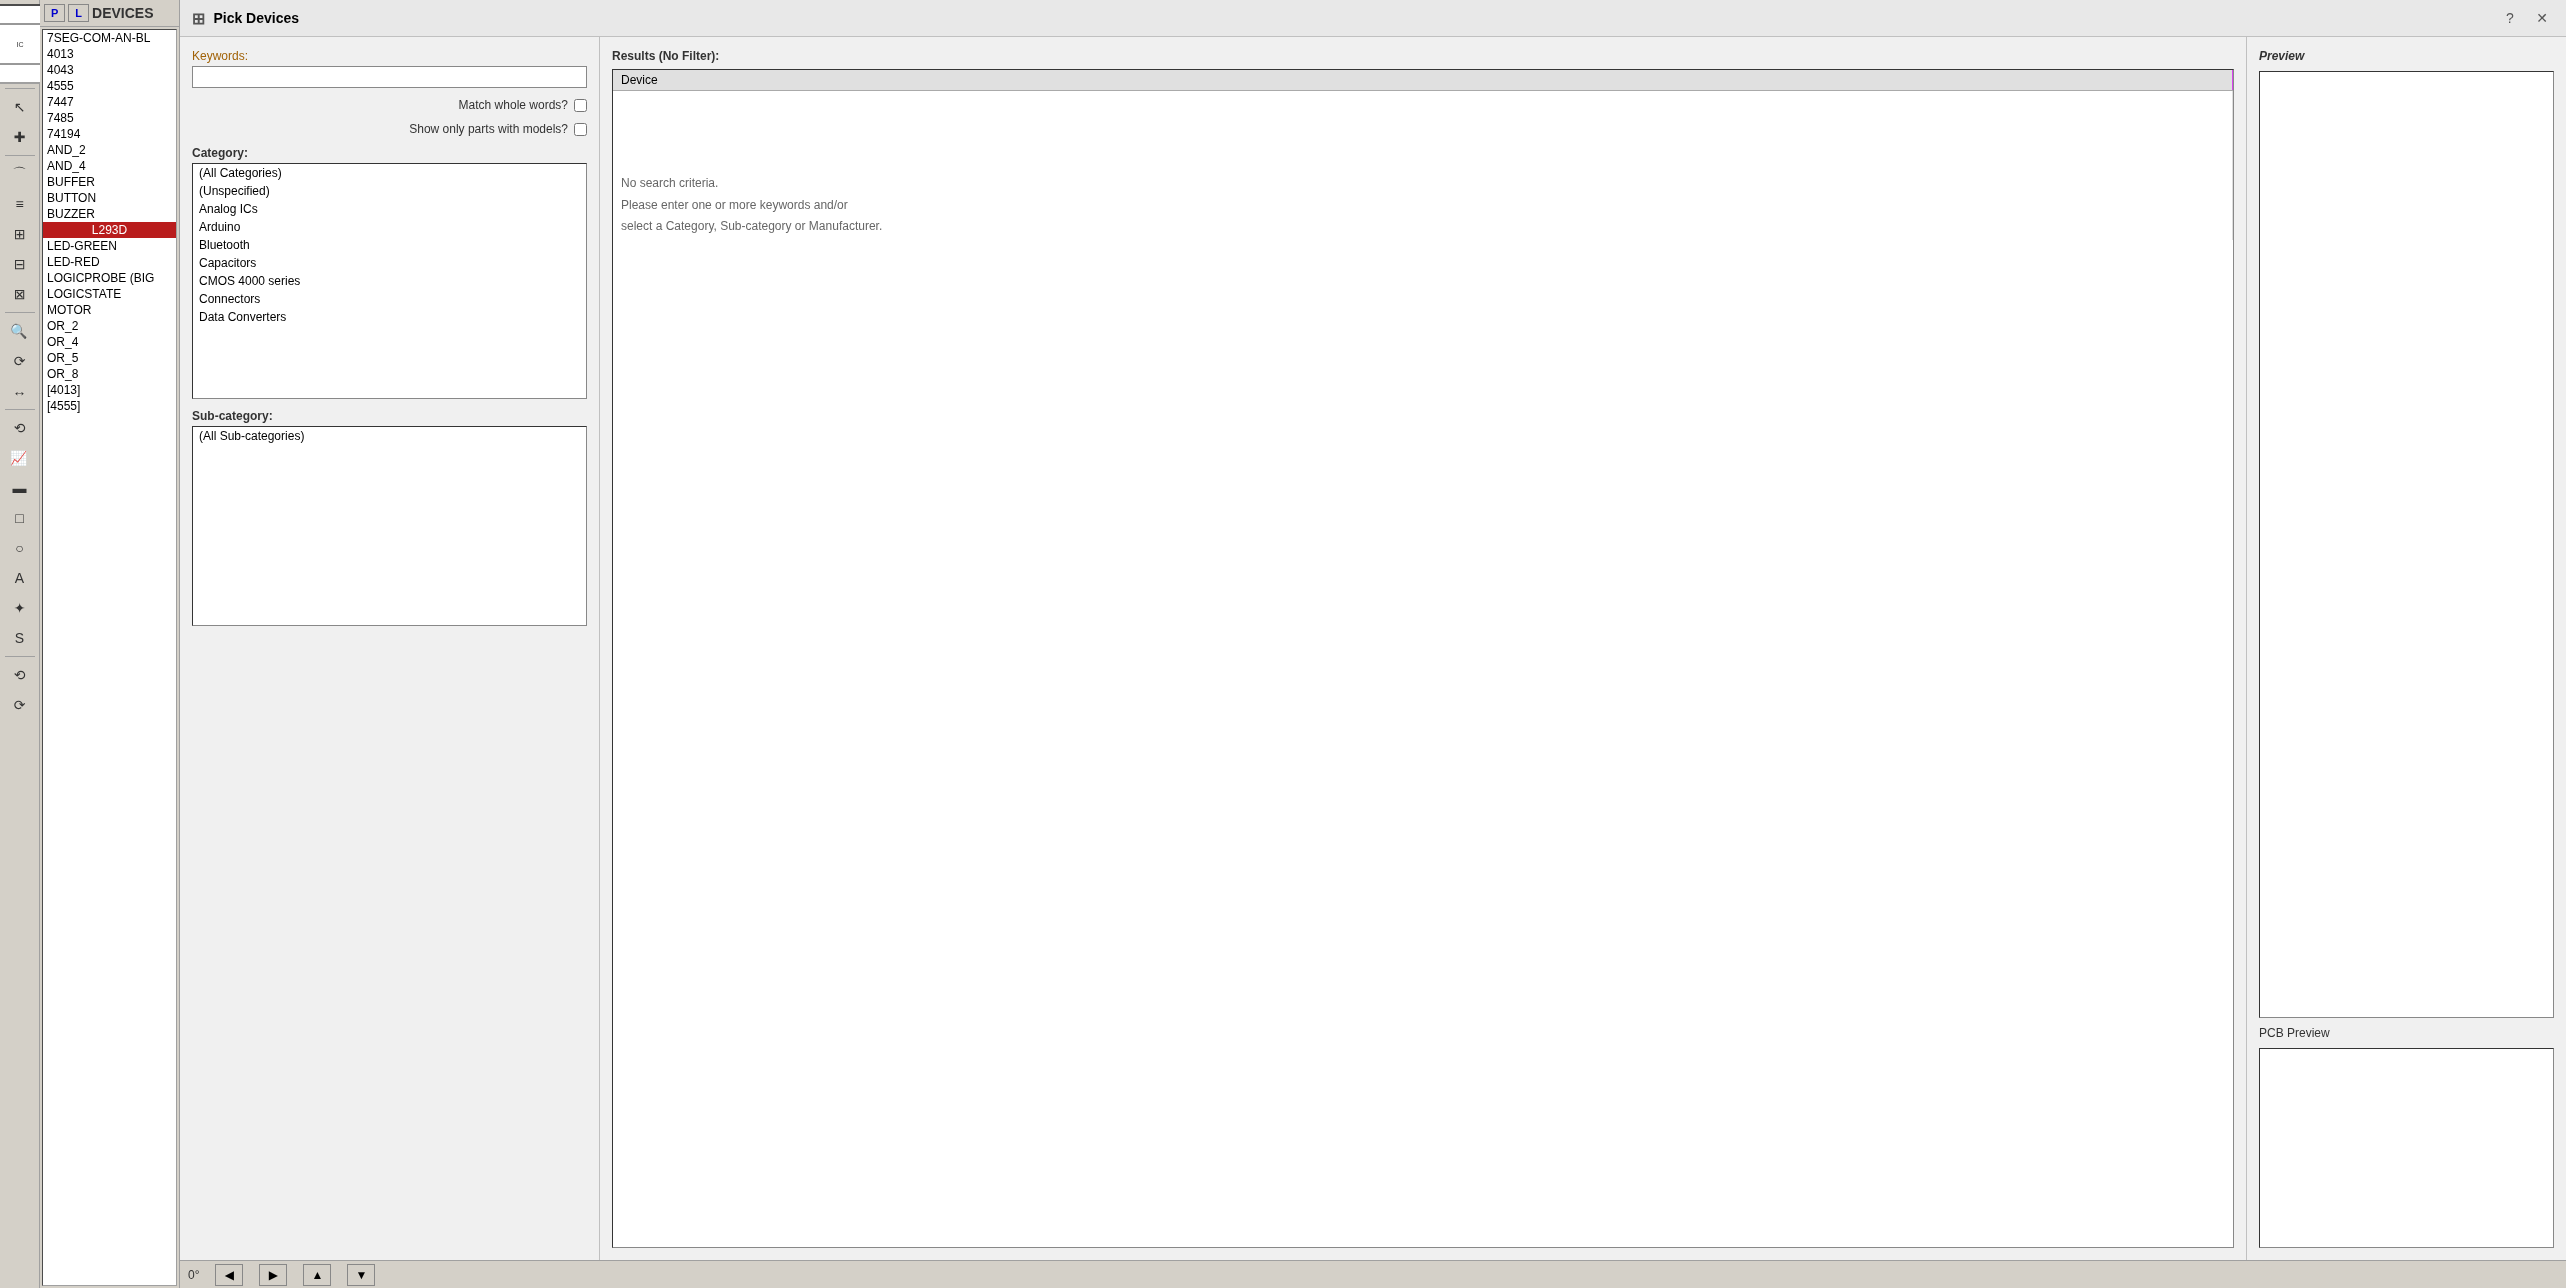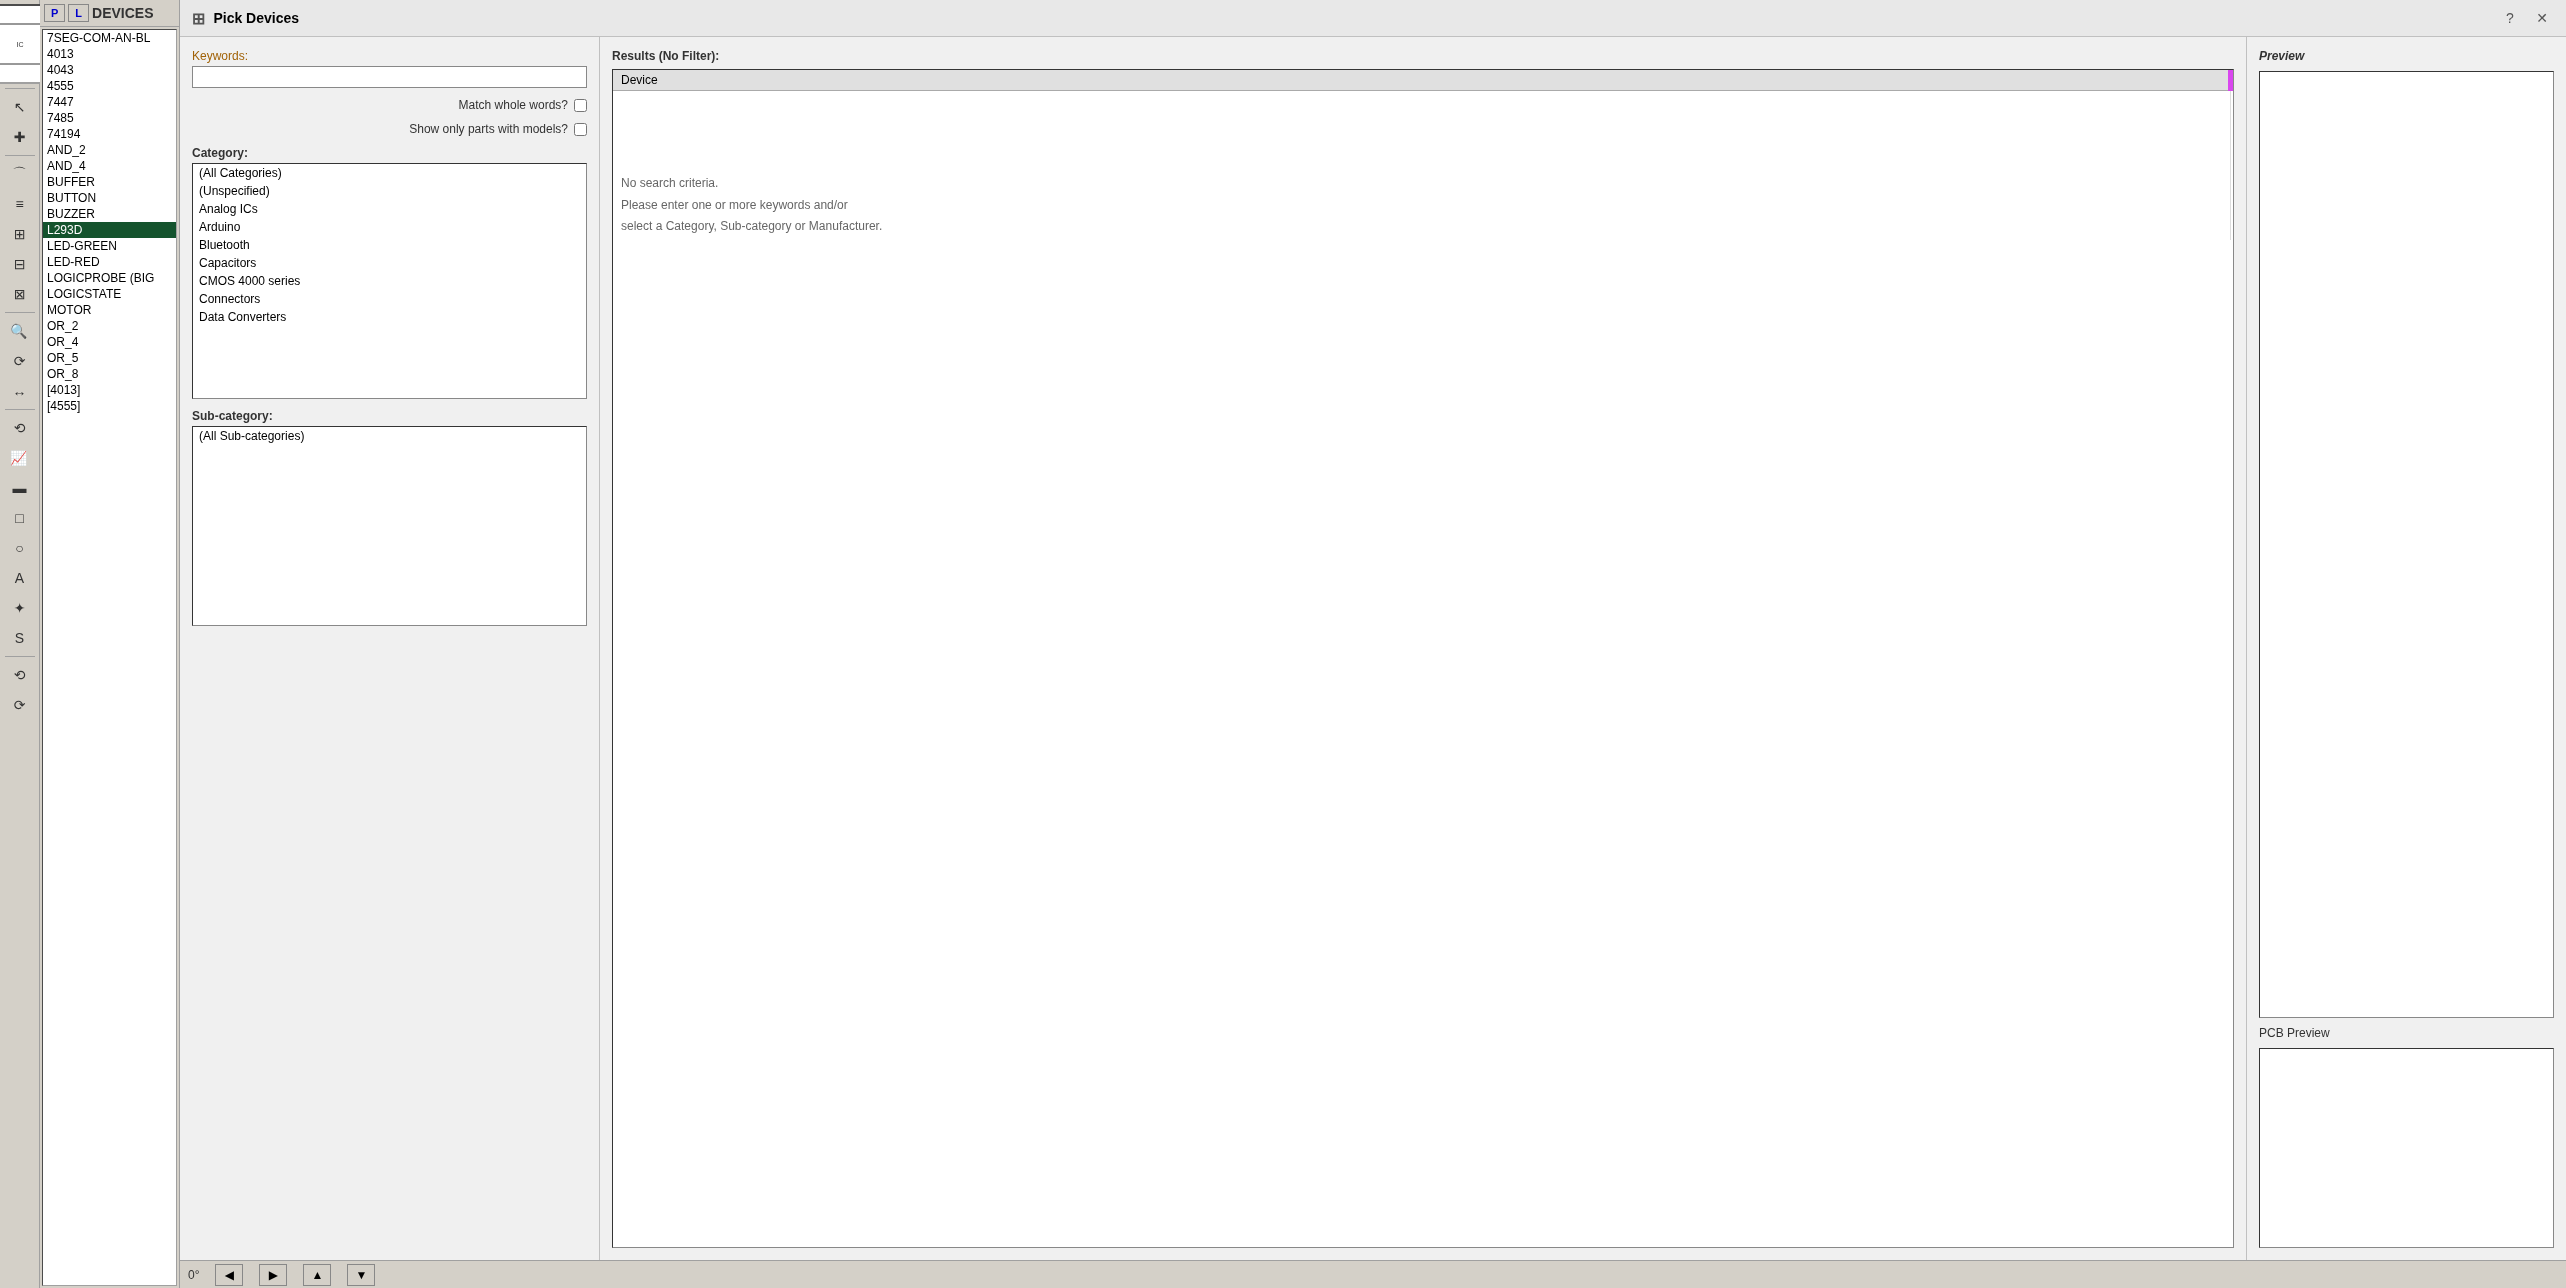--- a/index.html
+++ b/index.html
@@ -93,22 +93,23 @@
       border: 1px inset #a0a0a0;
       margin: 2px;
     }
     .component-list-item {
       padding: 1px 4px;
       cursor: pointer;
       font-size: 12px;
       white-space: nowrap;
     }
     .component-list-item.selected {
-      background: #14532d;
+      background: #b91c1c;
       color: white;
+      text-align: center;
     }
 
     
     .main-area {
       flex: 1;
       display: flex;
       flex-direction: column;
       background: #f0f0f0;
       min-width: 0;
     }
@@ -258,21 +259,21 @@
       overflow-y: auto;
       min-height: 0;
     }
     .results-table {
       width: 100%;
       border-collapse: collapse;
     }
     .results-table th {
       background: #e0e0e0;
       border-bottom: 1px solid #aaa;
-      border-right: 5px solid #d946ef;
+      border-right: 1px solid #d946ef;
       padding: 3px 8px;
       font-size: 12px;
       font-weight: normal;
       text-align: left;
       position: sticky;
       top: 0;
     }
     .results-table td {
       padding: 2px 8px;
       font-size: 12px;

